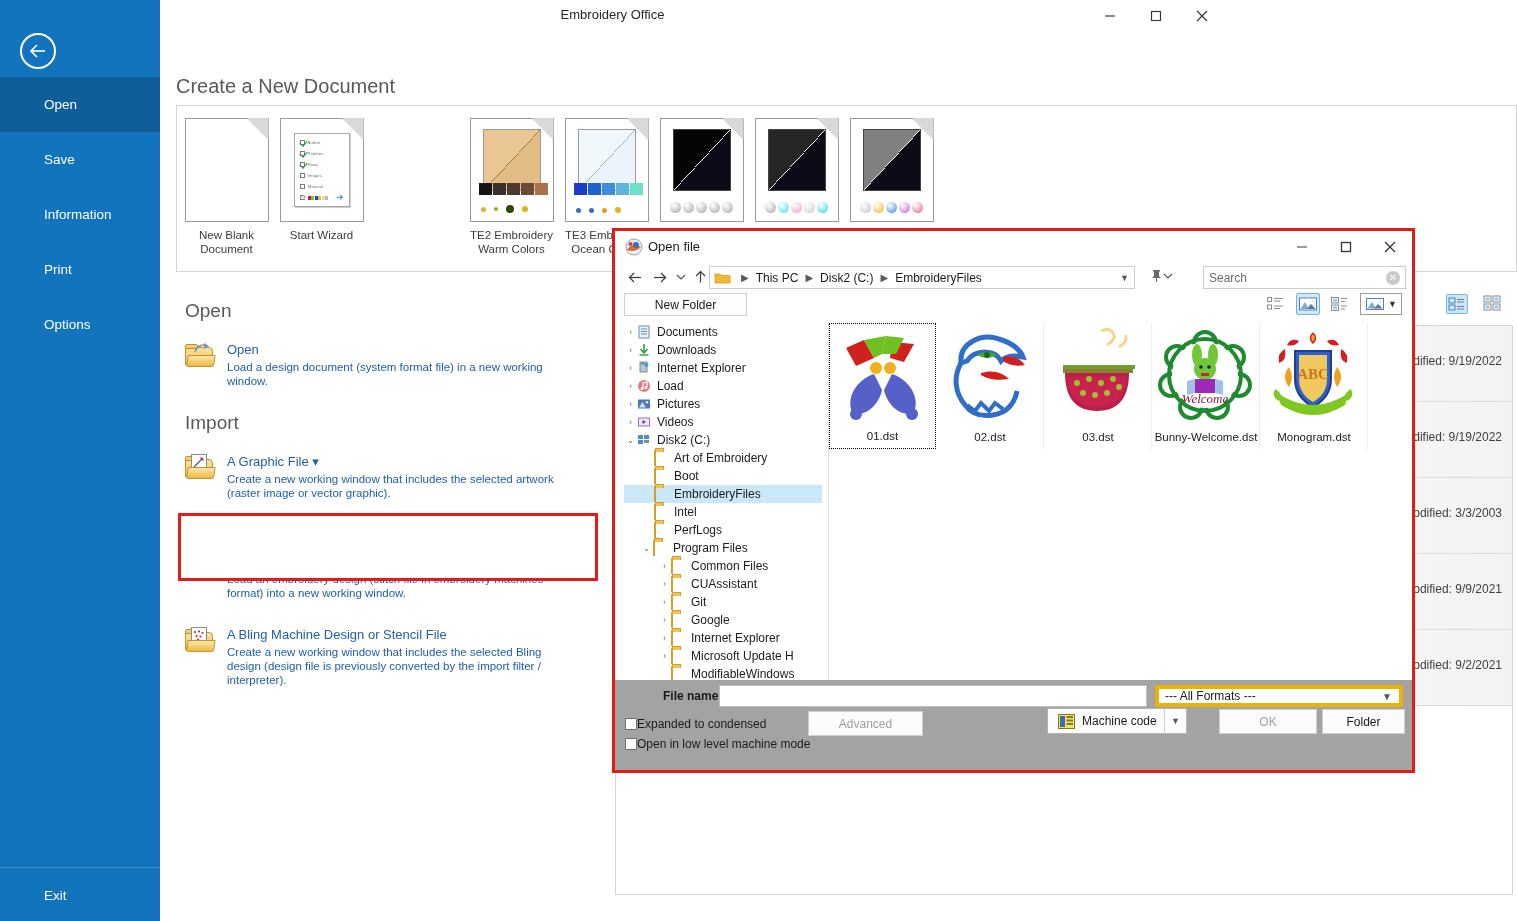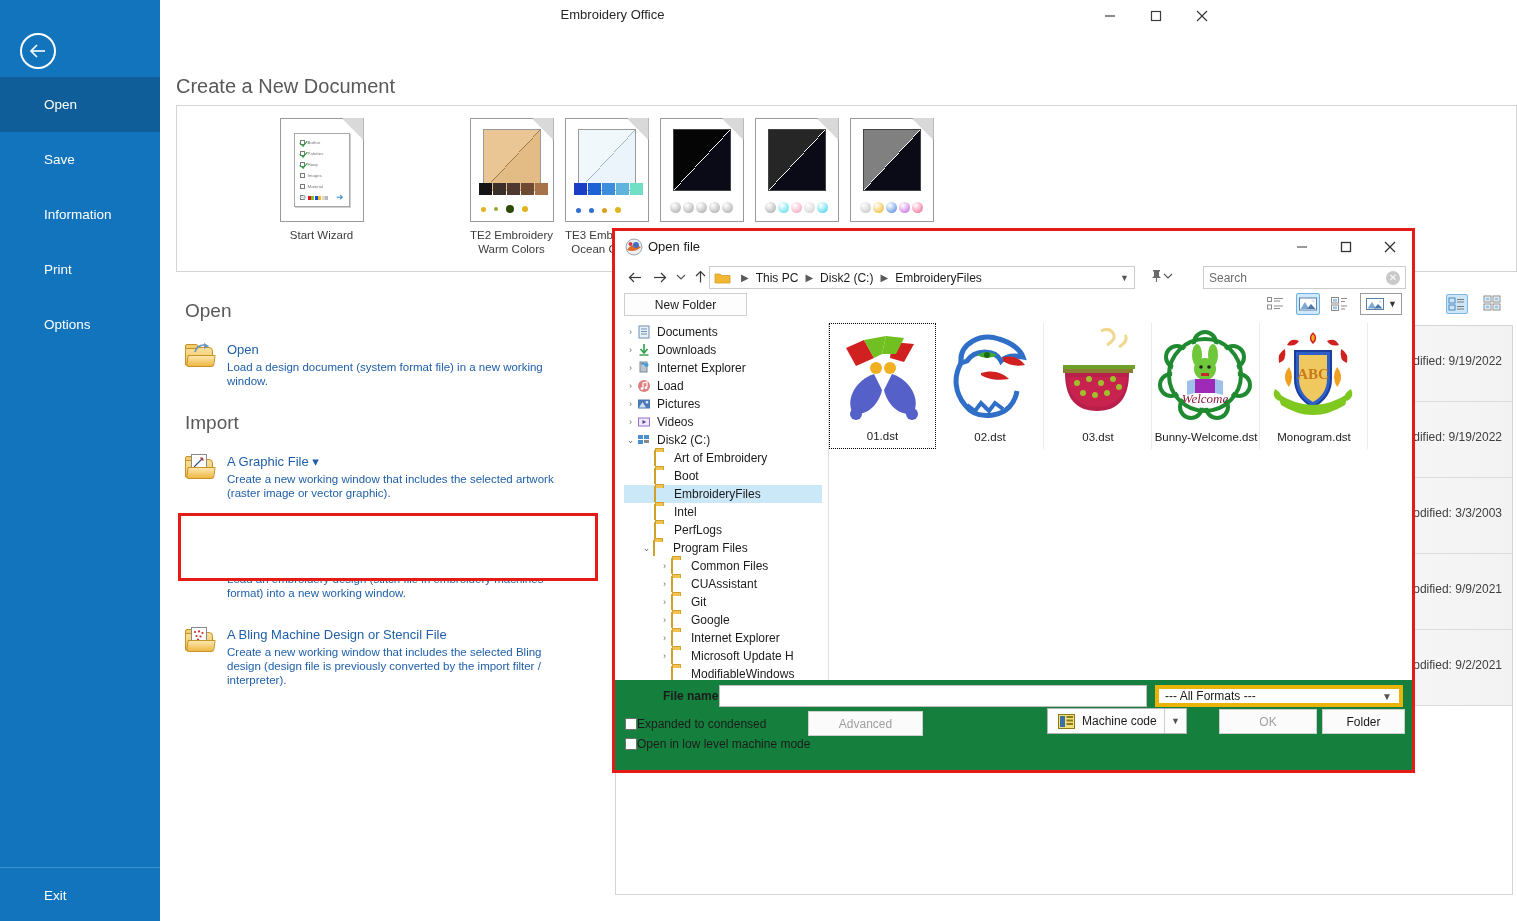--- a/index.html
+++ b/index.html
@@ -206,21 +206,21 @@
 
   .filepane {
     position:absolute; left:213px; top:92px; width:575px; height:370px;
     border-left:1px solid #e2e2e2; background:#fff;
   }
   .fitem { position:absolute; top:0; width:107px; height:126px; border-right:1px solid #ececec; }
   .fitem.sel { border:1px dotted #000; }
   .fitem .thumb { position:absolute; left:4px; top:4px; width:97px; height:98px; }
   .fitem .fname { position:absolute; left:0; right:0; bottom:6px; text-align:center; font-size:11.5px; color:#1b1b1b; }
 
-  .bottom { position:absolute; left:0; bottom:0; width:797px; height:90px; background:#15803d; }
+  .bottom { position:absolute; left:0; bottom:0; width:797px; height:90px; background:#a3a3a3; }
   .lbl-filename { position:absolute; left:48px; top:9px; font-size:12px; color:#1b1b1b; font-weight:bold; }
   .in-filename {
     position:absolute; left:104px; top:5px; width:428px; height:22px;
     border:1px solid #bfbfbf; background:#fff;
   }
   .sel-format {
     position:absolute; left:540px; top:5px; width:248px; height:22px;
     border:4px solid #eab308; background:#fff; font-size:12px; color:#1b1b1b;
     display:flex; align-items:center; padding-left:6px;
   }
@@ -294,20 +294,29 @@
         <span>Exit</span>
       </div>
   </div>
 
   <div class="pane">
 
     <div class="pane-heading" id="h-create">Create a New Document</div>
 
     <div class="gallery">
 
+      <div class="tpl" style="left:2px">
+        <div class="tpl-page">
+            <div class="fold"></div>
+          </div>
+        <div class="tpl-label">
+          <div>New Blank</div>
+          <div>Document</div>
+        </div>
+      </div>
 
       <div class="tpl" style="left:97px">
         <div class="tpl-page">
           <div class="fold"></div>
           <div class="wiz">
             <div class="row" style="top:6px">
                 <span class="cb on"></span>
                 <span>Author</span>
               </div>
             <div class="row" style="top:17px">

